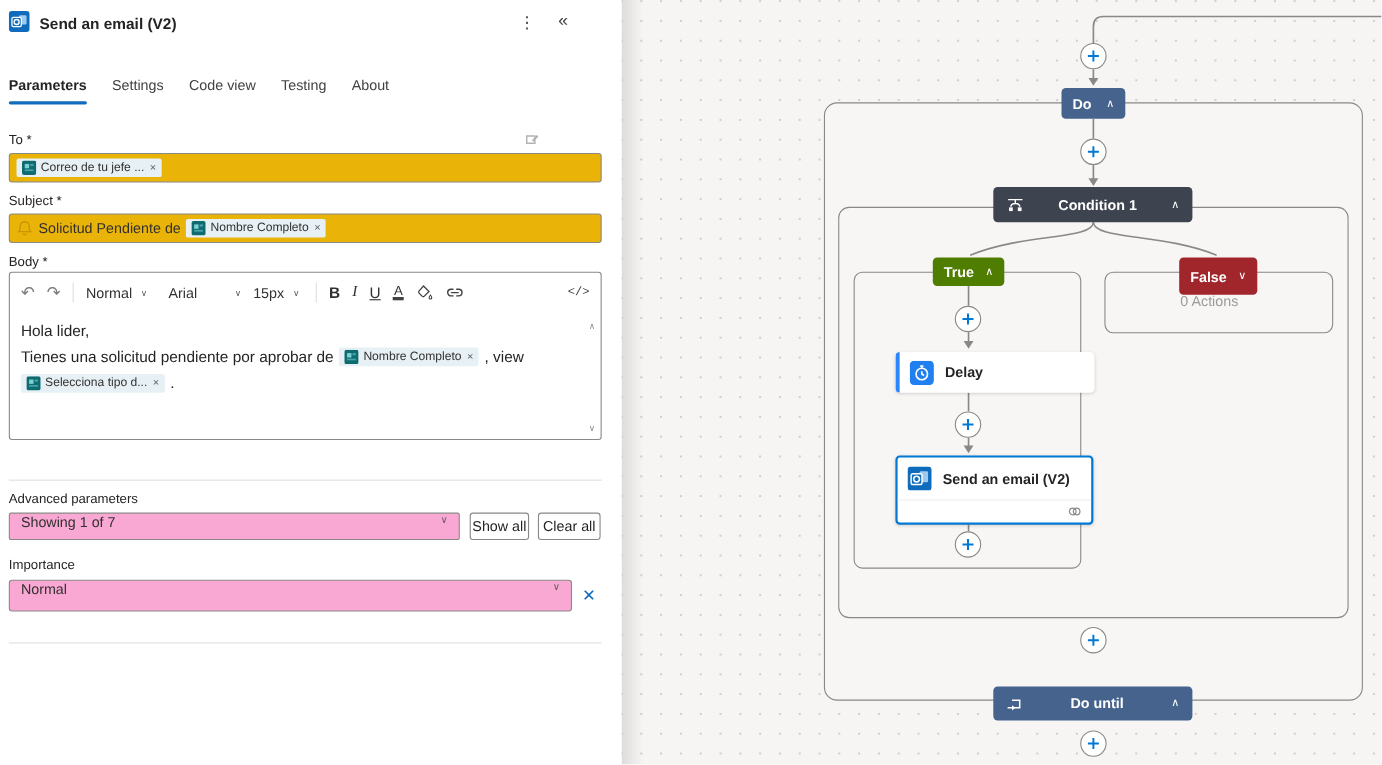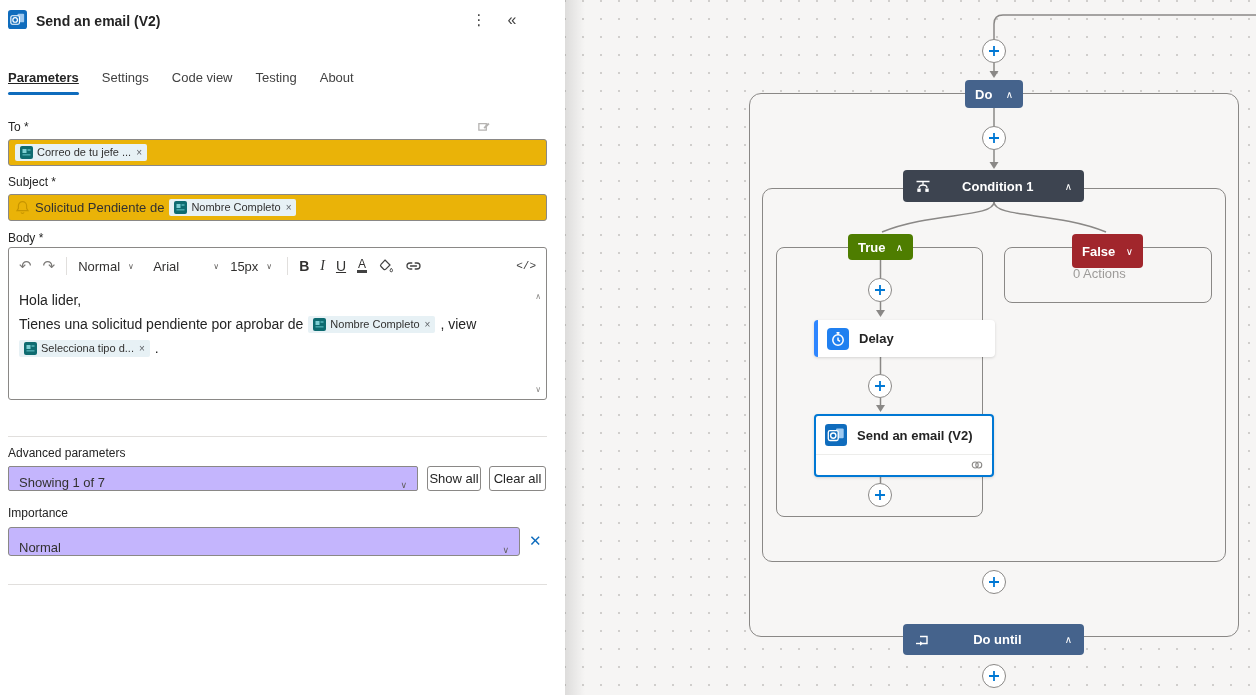--- a/index.html
+++ b/index.html
@@ -10,21 +10,21 @@
   
   .panel { position:absolute; left:0; top:0; width:565px; height:695px; background:#fff; z-index:5; }
   .p-abs { position:absolute; }
   .hdr-icon { left:8px; top:10px; width:19px; height:19px; }
   .hdr-title { left:36px; top:13px; font-size:14px; font-weight:700; color:#242424; }
   .hdr-kebab { left:468px; top:11px; font-size:15px; color:#424242; width:22px; text-align:center; cursor:pointer; }
   .hdr-collapse { left:500px; top:11px; font-size:16px; color:#424242; width:24px; text-align:center; cursor:pointer; }
 
   .tabs { left:8px; top:70px; display:flex; gap:23px; }
   .tab { position:relative; font-size:13px; color:#424242; padding-bottom:6px; cursor:pointer; }
-  .tab.active { color:#242424; font-weight:700;text-decoration:underline; }
+  .tab.active { color:#242424; font-weight:700; }
   .tab.active::after { content:""; position:absolute; left:0; right:0; bottom:-4px; height:3px;
     border-radius:2px; background:#0f6cbd; }
 
   .fld-label { font-size:12px; color:#242424; }
   .switch-basic { right:24px; top:120px; display:flex; align-items:center; gap:5px;
     font-size:12px; color:#a6a4a2;flex-direction:column; }
   .inputbox { left:8px; width:539px; height:27px; border:1px solid #8a8886; border-radius:3px;
     background:#eab308; display:flex; align-items:center; padding:0 6px; gap:5px; }
 
   .chip { display:inline-flex; align-items:center; gap:4px; background:#e7f1f5; border-radius:2px;
@@ -46,22 +46,22 @@
   .t-under { text-decoration:underline; }
   .t-colorA { font-size:12px; border-bottom:3px solid #424242; line-height:11px; padding:0 1px; }
   .t-code { margin-left:auto; font-family:"Liberation Mono",monospace; font-size:11px; color:#424242; cursor:pointer; }
   .rte-content { position:relative; padding:4px 16px 4px 10px; font-size:14px; color:#242424; line-height:24px; }
   .rte-line { display:flex; align-items:center; gap:5px; flex-wrap:wrap; }
   .scroll-up { position:absolute; right:5px; top:44px; font-size:8px; color:#8a8886; }
   .scroll-dn { position:absolute; right:5px; bottom:5px; font-size:8px; color:#8a8886; }
 
   .divider { left:8px; width:539px; height:1px; background:#e1dfdd; }
 
-  .dropdown { border:1px solid #8a8886; border-radius:2px; background:#c4b5fd; display:flex;
-    align-items:flex-end; padding:0 10px; font-size:13px; color:#323130; }
+  .dropdown { border:1px solid #8a8886; border-radius:2px; background:#f9a8d4; display:flex;
+    align-items:flex-start; padding:0 10px; font-size:13px; color:#323130; }
   .dropdown .cv { margin-left:auto; font-size:9px; color:#605e5c; }
   .btn { border:1px solid #8a8886; border-radius:3px; background:#fff; font-size:13px; color:#242424;
     display:flex; align-items:center; justify-content:center; cursor:pointer; }
   .imp-clear { left:529px; top:532px; font-size:15px; color:#0f6cbd; cursor:pointer; }
 
   .footer { left:8px; top:598px; display:flex; align-items:center; gap:7px; }
   .footer .txt { font-size:12px; color:#242424; }
   .footer .lnk { font-size:12px; color:#0f6cbd; margin-left:30px; cursor:pointer; }
 
   

